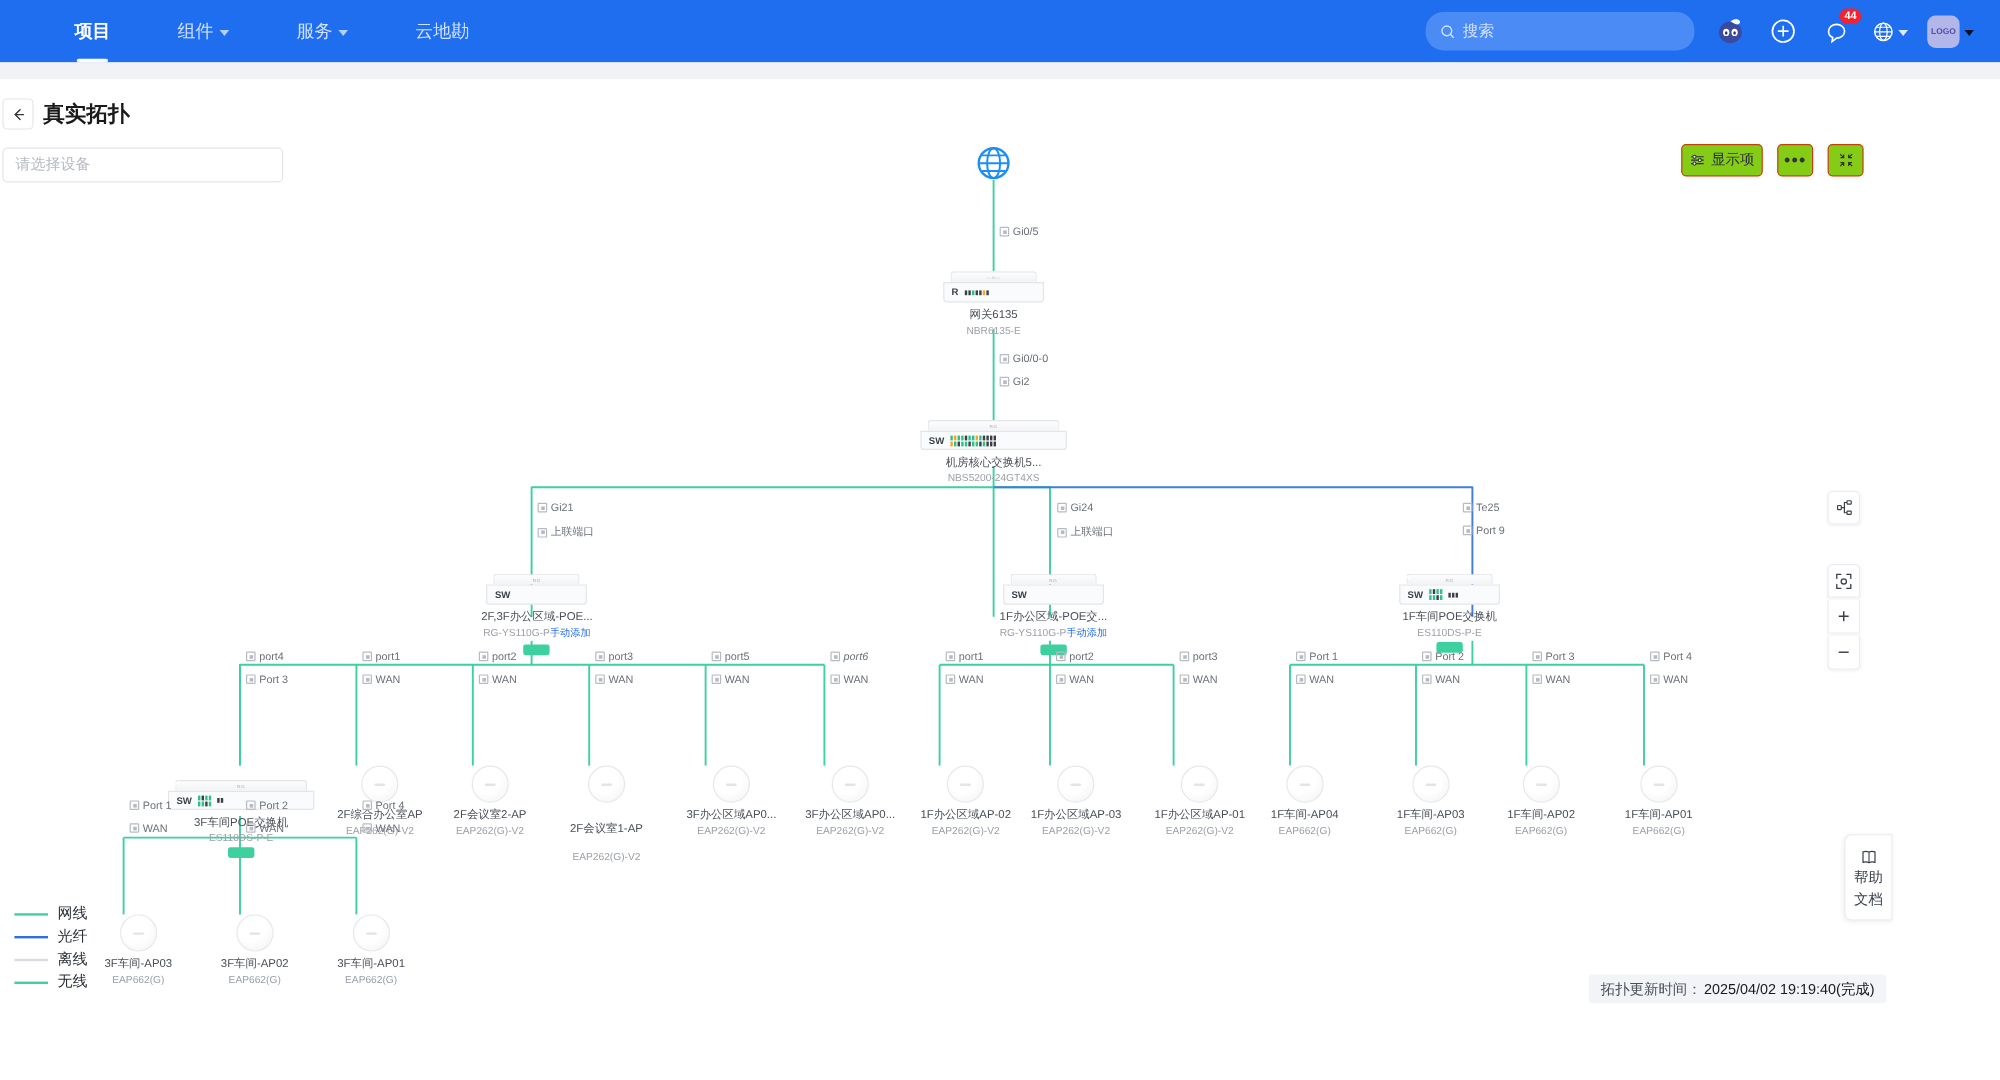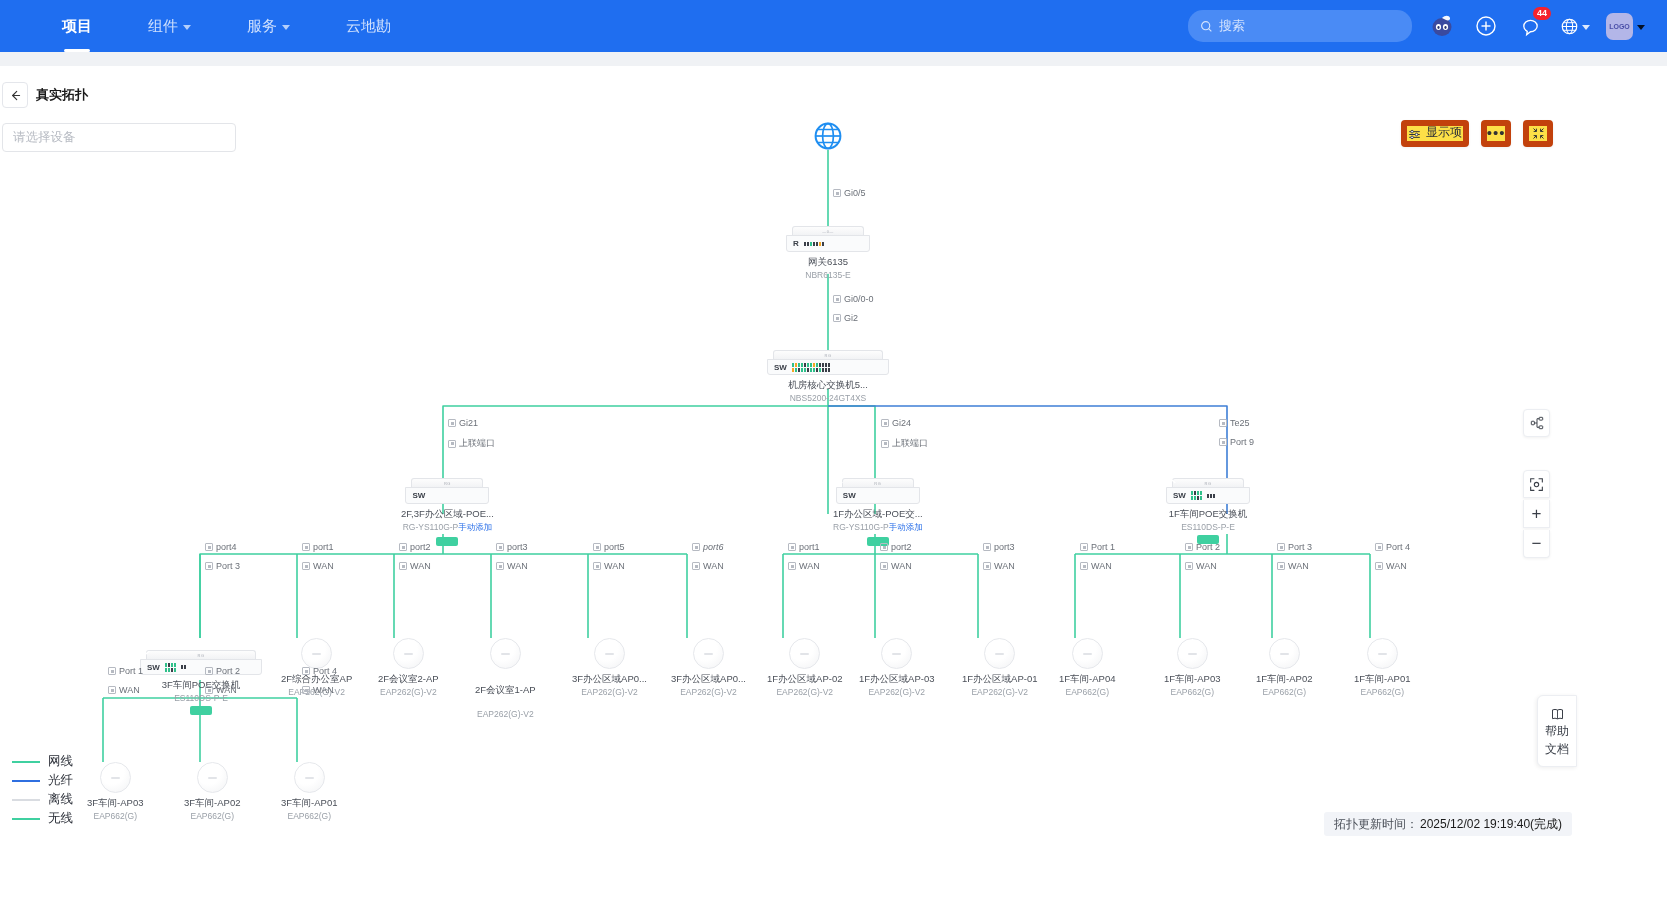--- a/index.html
+++ b/index.html
@@ -71,34 +71,34 @@
   .title-row {
     position: absolute; top: 78px; left: 0; width: 1667px; height: 34px;
     display: flex; align-items: center;
   }
   .back-btn {
     width: 26px; height: 26px; margin-left: 2px;
     border: 1px solid #e4e6eb; border-radius: 4px; background: #fff;
     display: flex; align-items: center; justify-content: center;
     cursor: pointer; color: #333; font-size: 14px;
   }
-  .page-title { margin-left: 8px; font-size: 13px; font-weight: 700; color: #1a1a1a; }
+  .page-title { margin-left: 8px; font-size: 18px; font-weight: 700; color: #1a1a1a; }
 
   .dev-select {
     position: absolute; top: 123px; left: 2px;
     width: 234px; height: 29px;
     border: 1px solid #e3e5e9; border-radius: 4px; background: #fff;
     display: flex; align-items: center; padding: 0 10px;
   }
   .dev-select span { color: #b6bac2; font-size: 12.5px; }
 
   
   .tb {
-    position: absolute; display: flex; align-items: flex-end; justify-content: center;
-    background: #fde047; border: 6px solid #c2410c; border-radius: 4px;
+    position: absolute; display: flex; align-items: center; justify-content: center;
+    background: #84cc16; border: 1px solid #c2410c; border-radius: 4px;
     box-shadow: 0 1px 3px rgba(0,0,0,.06); cursor: pointer;
   }
   #tb-show { top: 120px; left: 1401px; width: 68px; height: 27px; gap: 5px;
     font-size: 12px; color: #2b2f38; }
   #tb-more { top: 120px; left: 1481px; width: 30px; height: 27px;
     font-size: 15px; letter-spacing: 1px; color: #333; }
   #tb-collapse { top: 120px; left: 1523px; width: 30px; height: 27px; color: #333; }
 
   .side-tool {
     position: absolute; left: 1523px; background: #fff;
@@ -348,21 +348,21 @@
   <svg width="15" height="15" viewBox="0 0 18 18">
     <path d="M3 3.5 Q6 2.2 9 3.6 Q12 2.2 15 3.5 V14 Q12 12.8 9 14.2 Q6 12.8 3 14 Z" fill="none" stroke="#3a3f48" stroke-width="1.2" stroke-linejoin="round"></path>
     <line x1="9" y1="3.6" x2="9" y2="14.2" stroke="#3a3f48" stroke-width="1.1"></line>
   </svg>
   <span>帮助</span>
   <span>文档</span>
 </div>
 
 <div class="update-bar">
   <span>拓扑更新时间：</span>
-  <span class="val">2025/12/02 19:19:40(完成)</span>
+  <span class="val">2025/04/02 19:19:40(完成)</span>
 </div>
 
 <div class="legend">
   <div class="legend-row">
     <span class="legend-line" style="background:#3fd0a0"></span>
     <span class="legend-label">网线</span>
   </div>
   <div class="legend-row">
     <span class="legend-line" style="background:#2f6fe0"></span>
     <span class="legend-label">光纤</span>

